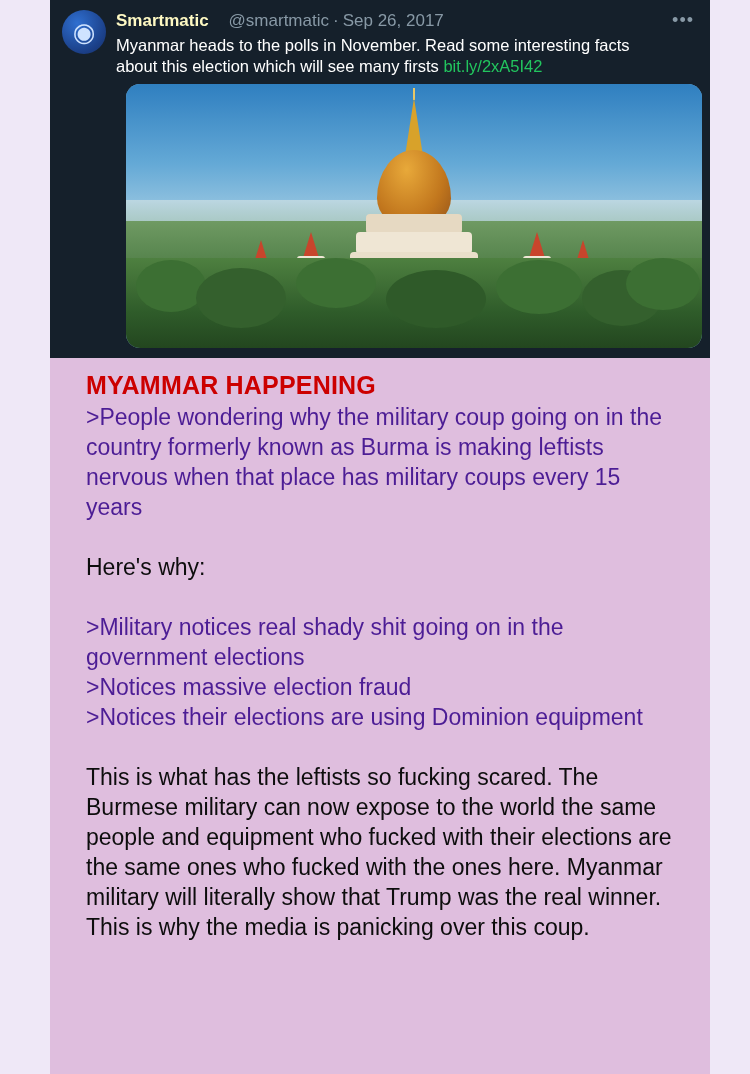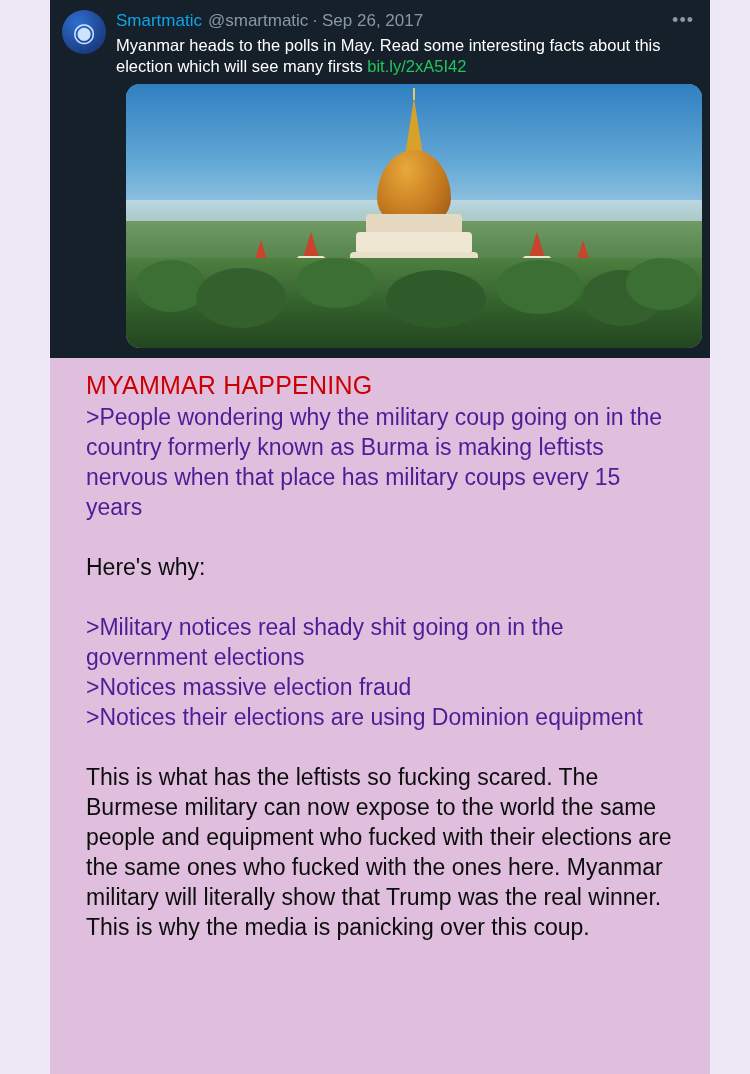--- a/index.html
+++ b/index.html
@@ -68,23 +68,23 @@
     padding-top: 1px;
   }
   .name-line {
     display: flex;
     align-items: center;
     white-space: nowrap;
     font-size: 17px;
     line-height: 20px;
   }
   .display-name {
-    color: #0ea5e9;
-    font-weight: normal;
-    margin-right: 6px;
+    color: #fef9c3;
+    font-weight: bold;
+    margin-right: 20px;
   }
   .handle, .dot, .date {
     color: #8899a6;
     font-weight: normal;
   }
   .dot { margin: 0 4px; }
   .tweet-text {
     color: #ffffff;
     font-size: 16.5px;
     line-height: 21px;
@@ -235,21 +235,21 @@
   .content {
     position: absolute;
     left: 0;
     top: 358px;
     width: 660px;
     padding: 10px 28px 0 36px;
     box-sizing: border-box;
   }
   .headline {
     color: #cc0000;
-    font-weight: normal;
+    font-weight: bold;
     font-size: 25px;
     line-height: 30px;
     margin: 2px 0 2px 0;
     letter-spacing: 0.2px;
   }
   .greentext {
     color: #4c1d95;
     font-size: 23px;
     line-height: 30px;
     margin: 0;
@@ -273,21 +273,21 @@
         <div class="avatar">
           <div class="avatar-glyph">◉</div>
         </div>
         <div class="tweet-meta">
           <div class="name-line">
             <span class="display-name">Smartmatic</span>
             <span class="handle">@smartmatic</span>
             <span class="dot">·</span>
             <span class="date">Sep 26, 2017</span>
           </div>
-          <div class="tweet-text"><span>Myanmar heads to the polls in May. Read some interesting facts about this election which will see many firsts </span><span class="tweet-link">bit.ly/2xA5I42</span></div>
+          <div class="tweet-text"><span>Myanmar heads to the polls in November. Read some interesting facts about this election which will see many firsts </span><span class="tweet-link">bit.ly/2xA5I42</span></div>
         </div>
         <div class="more-icon">•••</div>
       </div>
 
       <div class="tweet-photo">
         <div class="sky"></div>
         <div class="haze"></div>
         <div class="trees-far"></div>
 
         <div class="wall"></div>

